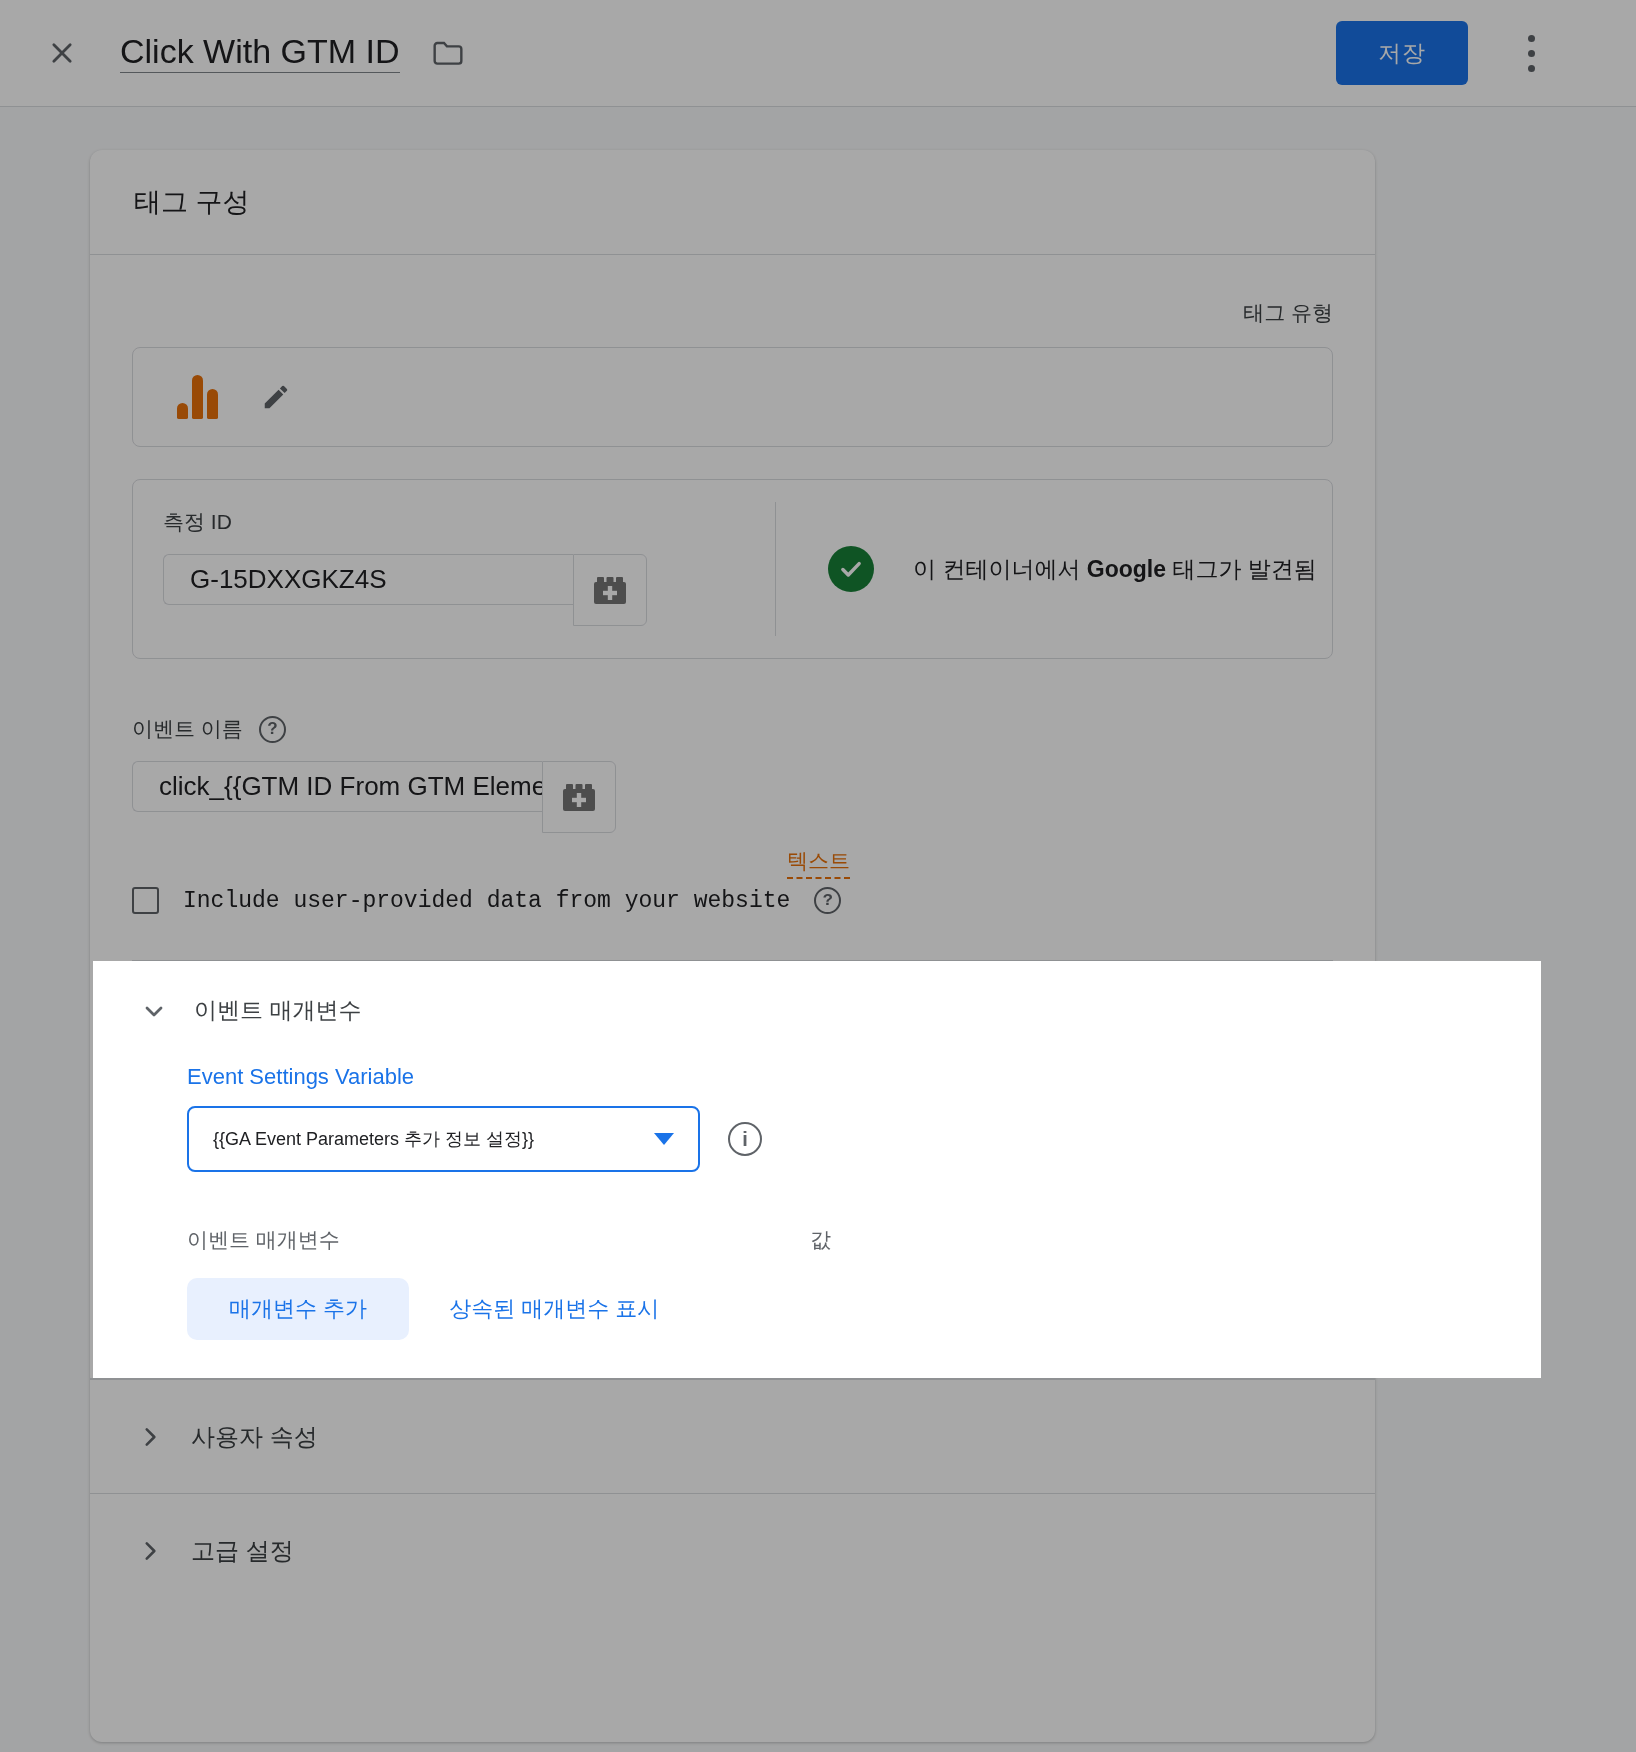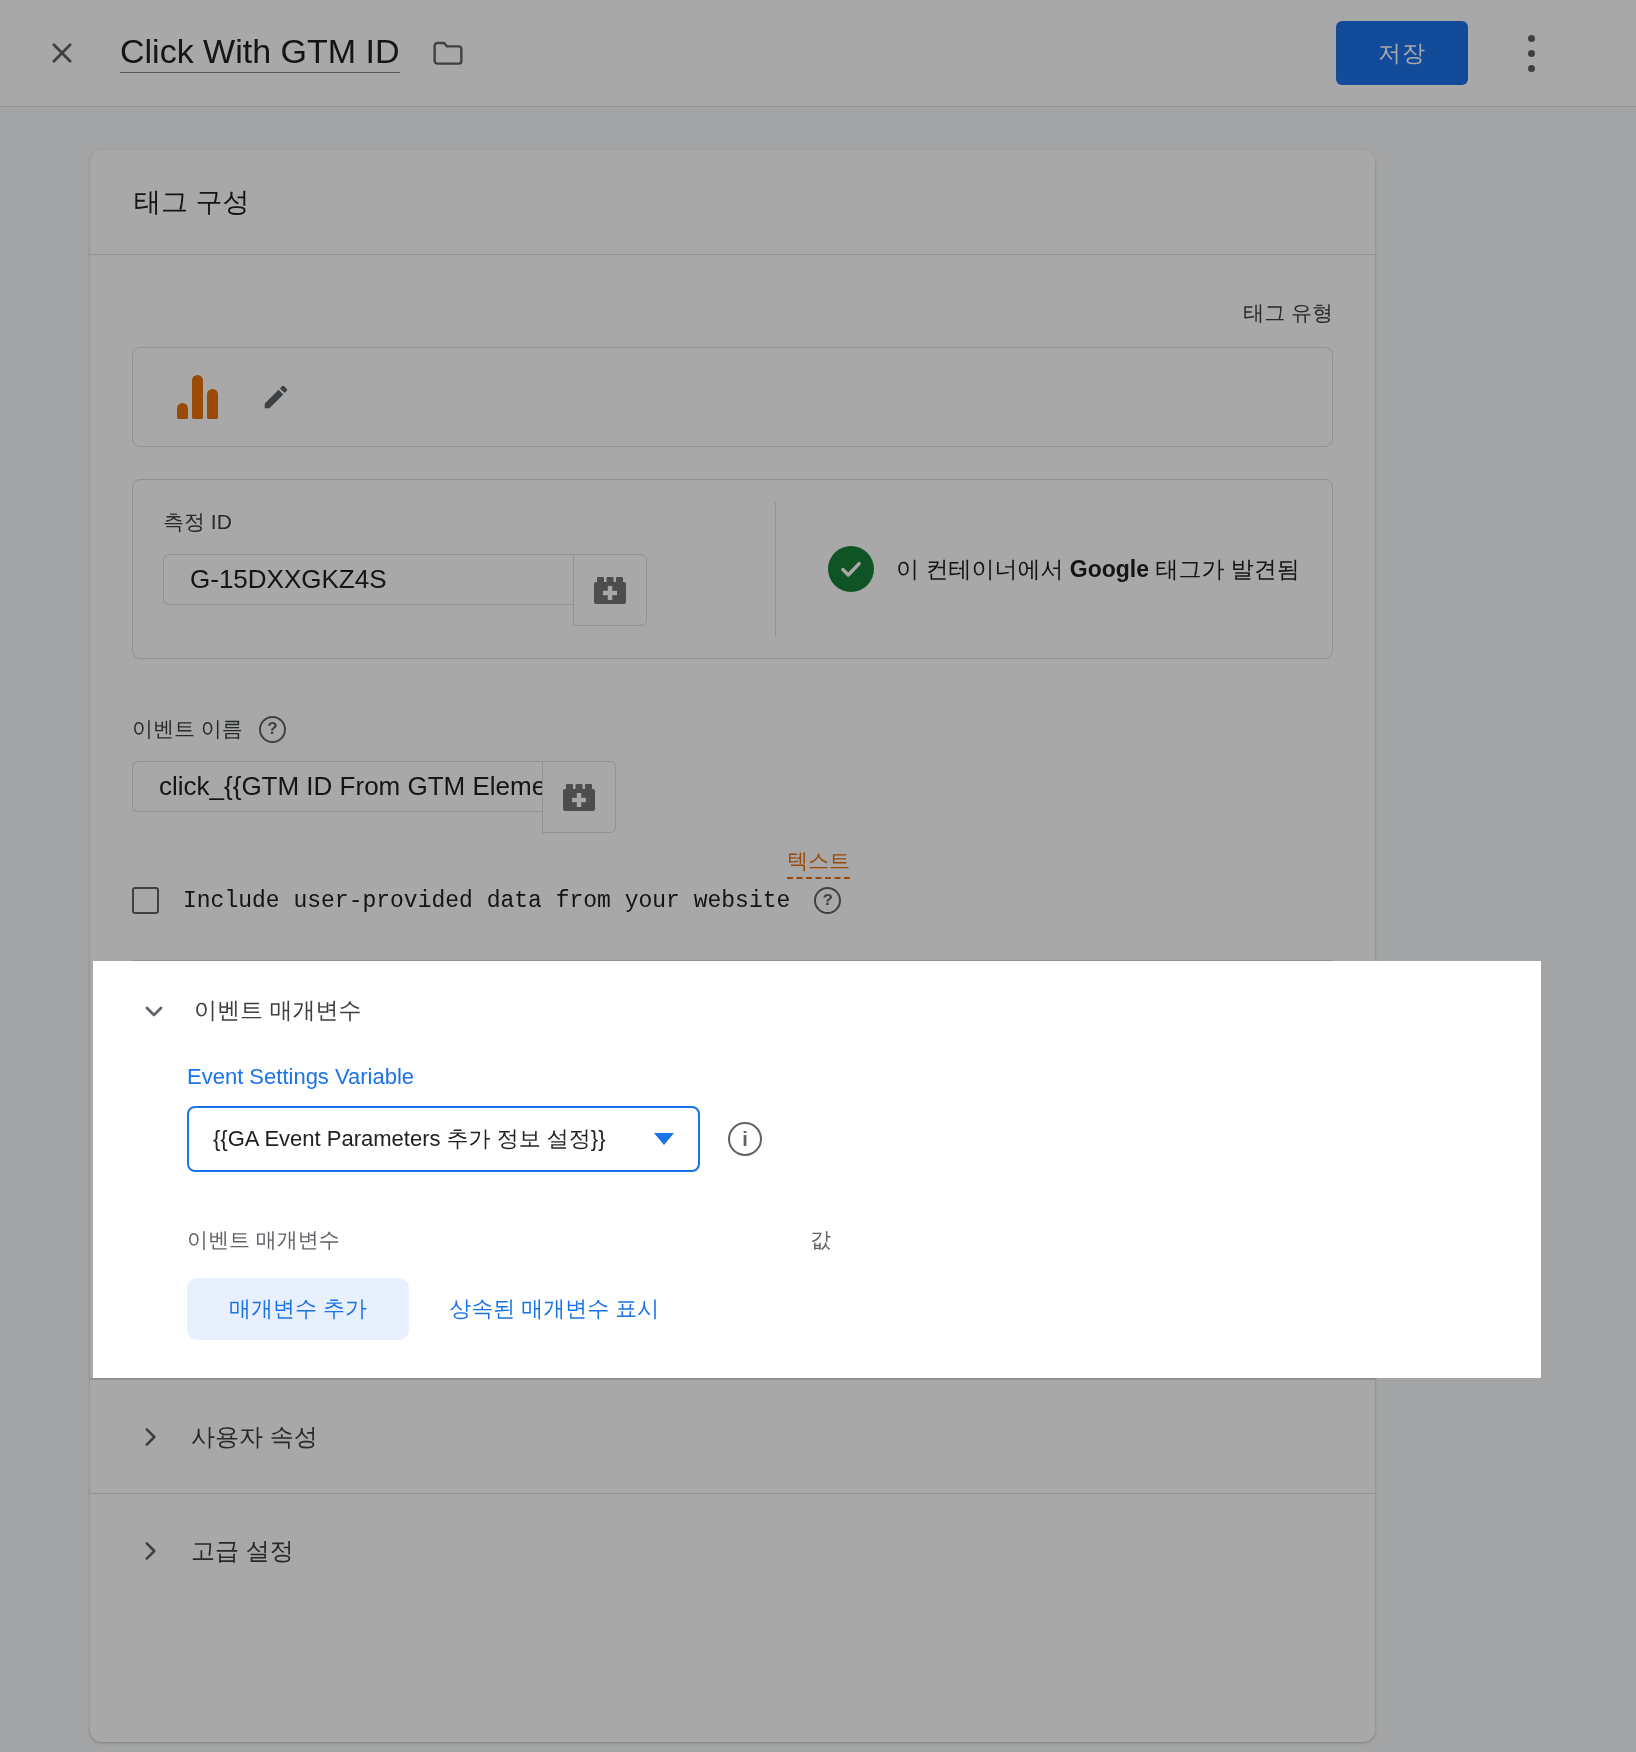--- a/index.html
+++ b/index.html
@@ -97,21 +97,21 @@
     white-space:nowrap; overflow:hidden;
     background:transparent;
   }
   .lego-btn {
     width:74px; height:72px;
     border:1px solid #dadce0; border-radius:0 6px 6px 0;
     display:flex; align-items:center; justify-content:center;
     background:transparent; cursor:pointer; color:#757575;
   }
   .meas-divider { width:1px; background:#dadce0; margin:22px 0; }
-  .meas-right { flex:1; display:flex; align-items:center; padding-left:52px; gap:22px; }
+  .meas-right { flex:1; display:flex; align-items:center; padding-left:52px; gap:39px; }
   .check-circle {
     width:46px; height:46px; border-radius:50%;
     background:#188038; color:#fff; flex:none;
     display:flex; align-items:center; justify-content:center;
   }
   .found-text { font-size:23px; color:#202124; }
   .found-text .bold { font-weight:700; }
 
   
   .evt-label-row { margin-top:56px; display:flex; align-items:center; gap:16px; }
@@ -151,21 +151,21 @@
   .band-title { font-size:23px; font-weight:500; color:#3c4043; }
   .band-content { padding-left:47px; }
   .esv-label { margin-top:38px; font-size:22px; color:#1a73e8; }
   .esv-row { display:flex; align-items:center; margin-top:16px; }
   .dropdown {
     width:513px; height:66px;
     border:2px solid #1a73e8; border-radius:8px;
     display:flex; align-items:center;
     padding:0 24px; cursor:pointer; background:#fff;
   }
-  .dropdown .val { flex:1; font-size:22px; color:#202124; white-space:nowrap; overflow:hidden; }
+  .dropdown .val { flex:1; font-size:18px; color:#202124; white-space:nowrap; overflow:hidden; }
   .caret {
     width:0; height:0; margin-left:12px;
     border-left:10px solid transparent; border-right:10px solid transparent;
     border-top:12px solid #1a73e8;
   }
   .i-icon { margin-left:28px; width:34px; height:34px; font-size:20px; font-weight:700; font-style:normal; }
   .cols-row { margin-top:54px; position:relative; height:26px; }
   .col-label { font-size:21px; color:#5f6368; position:absolute; top:0; }
   .col-param { left:0; }
   .col-value { left:623px; }

